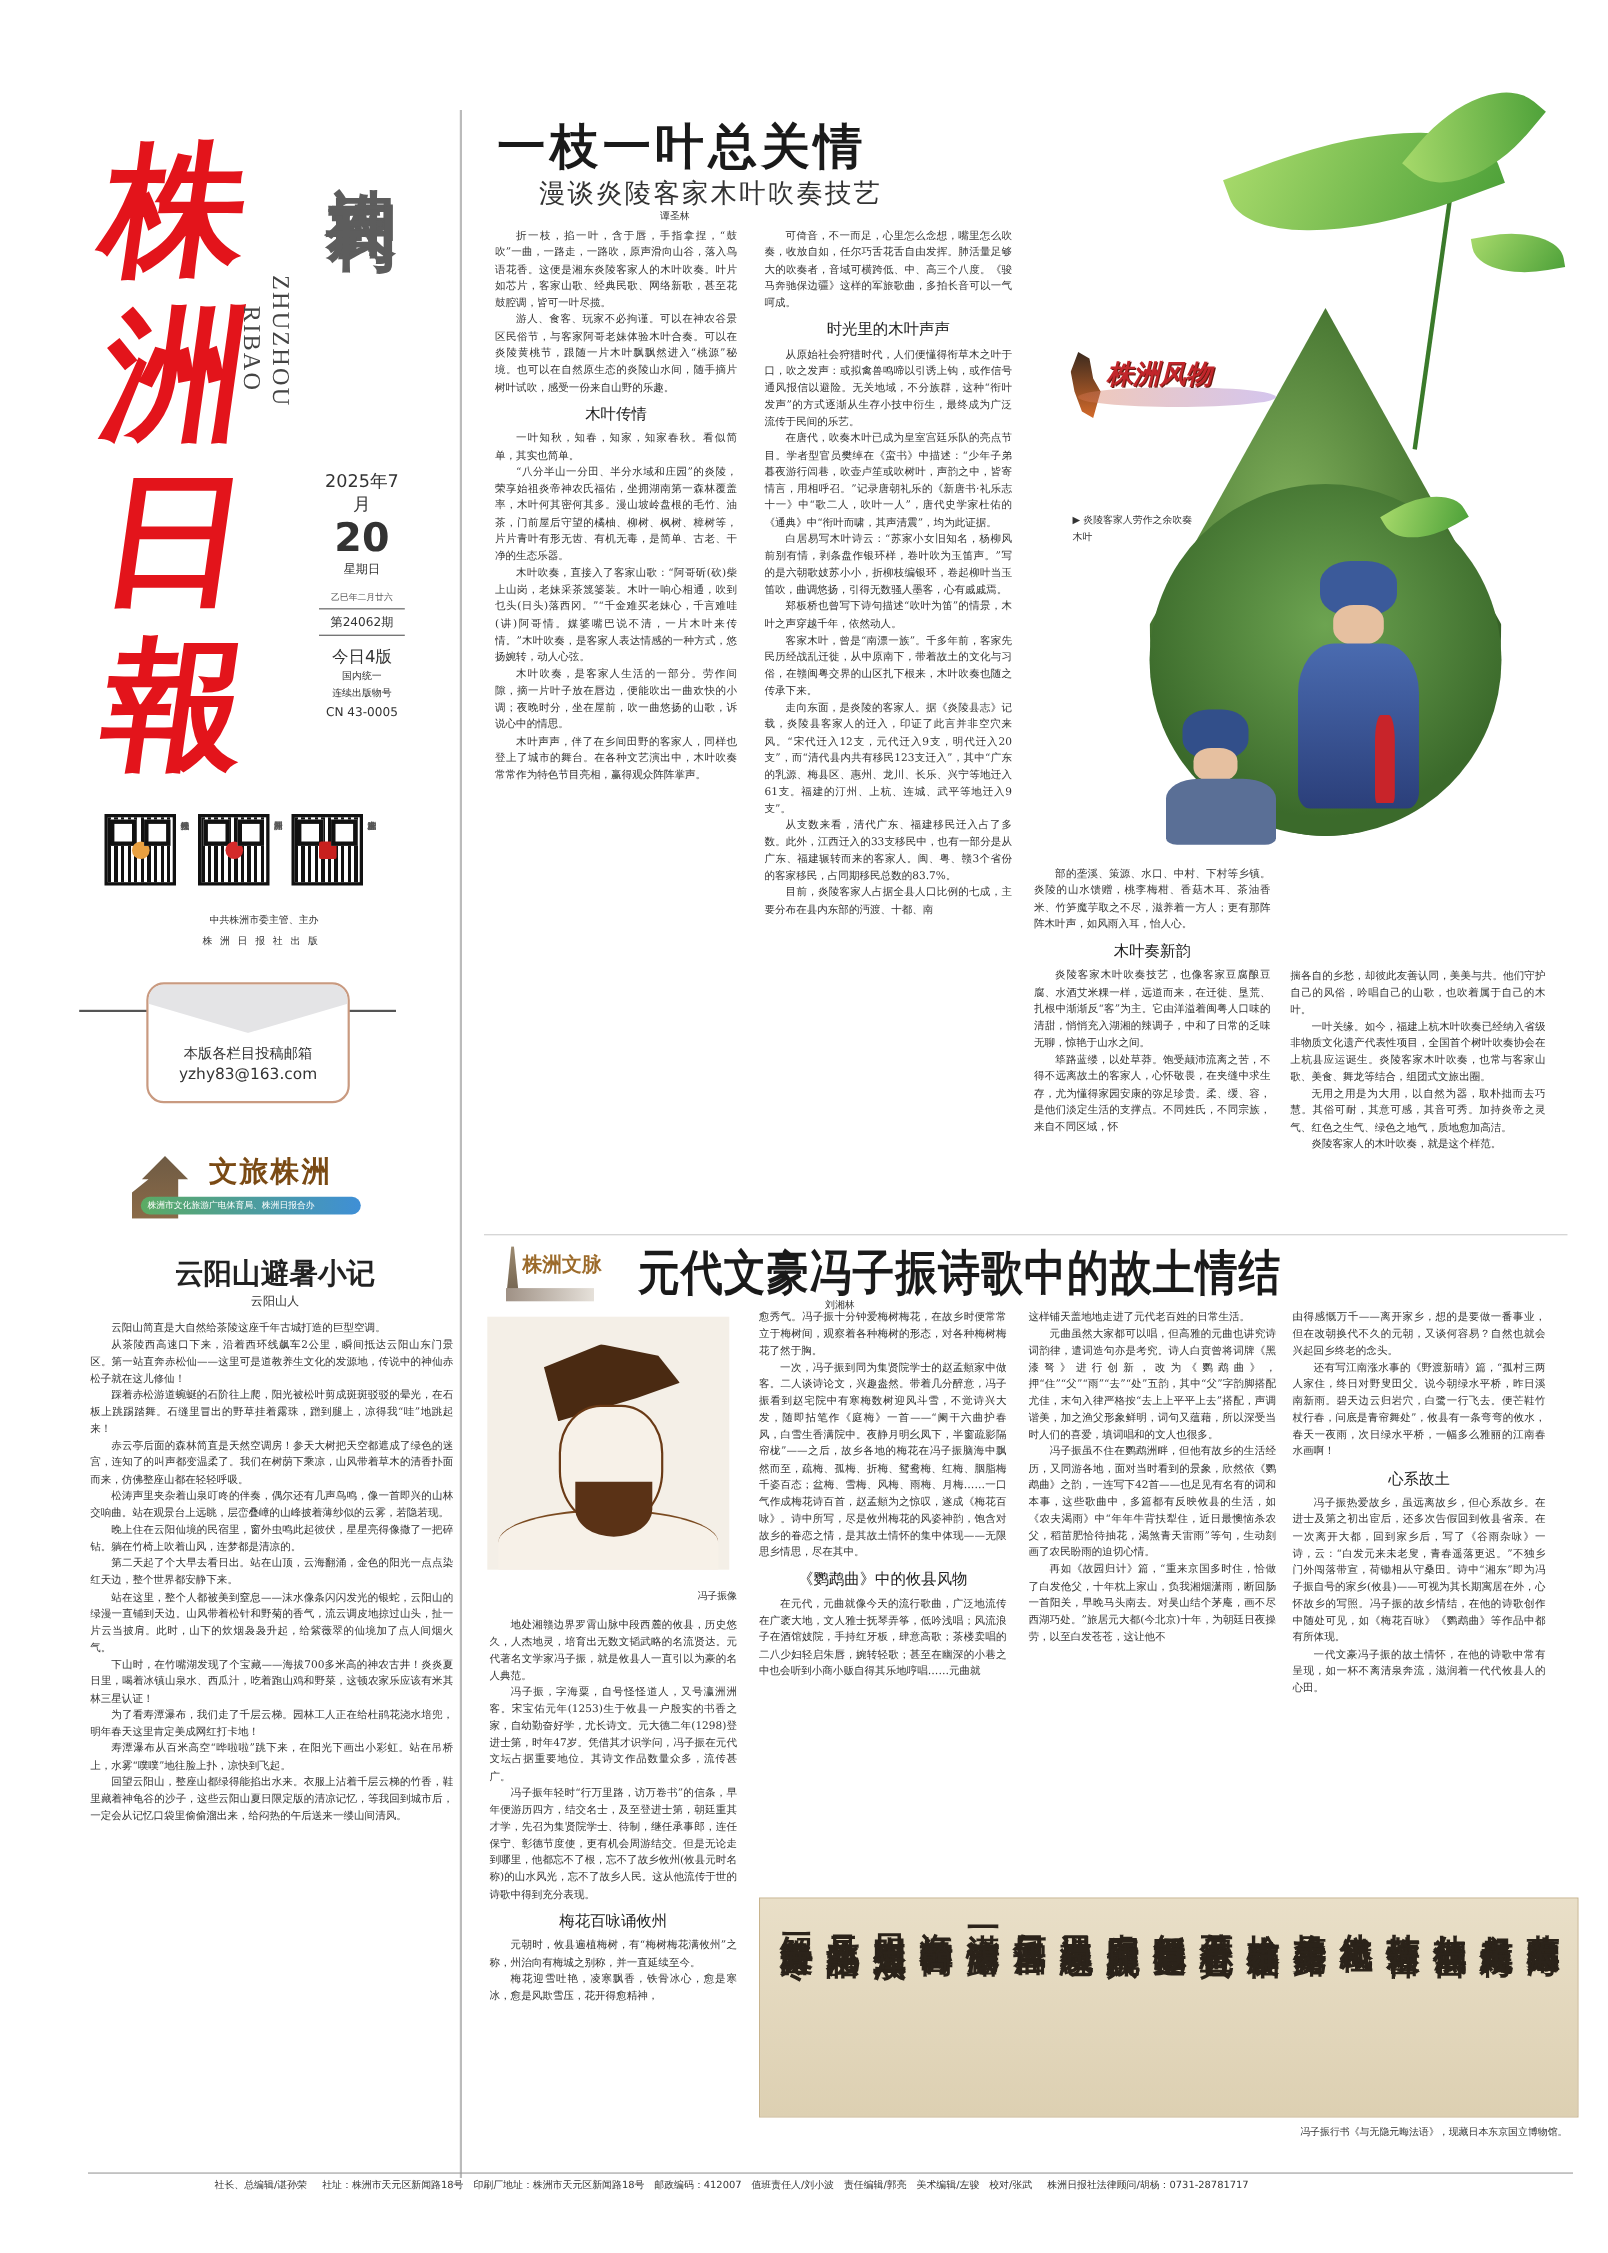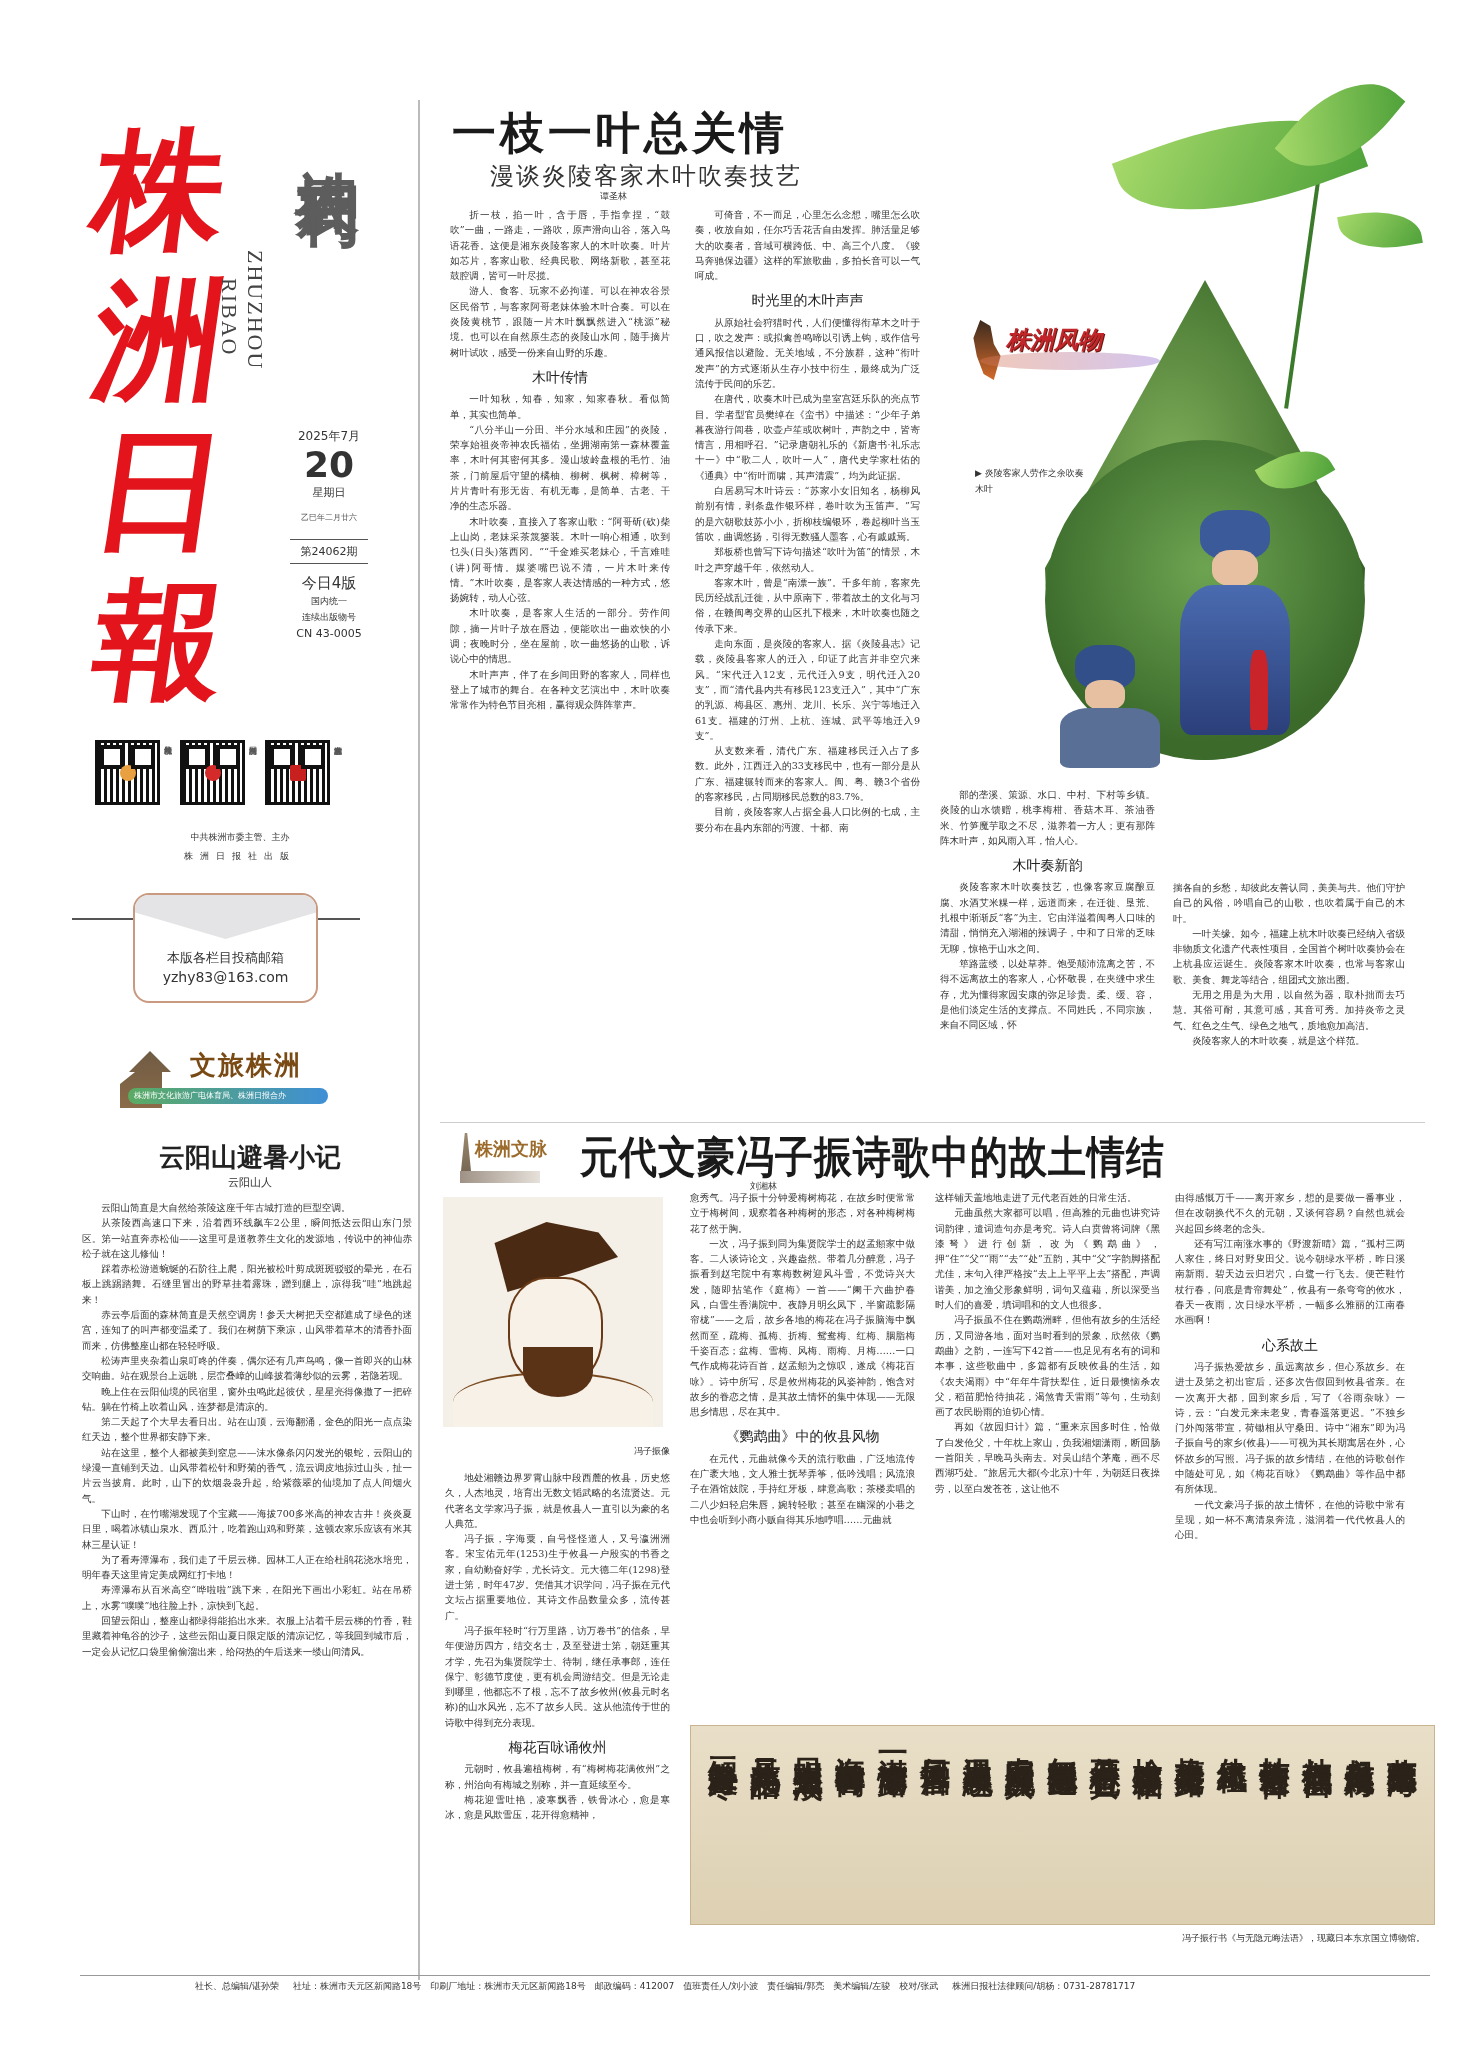--- a/index.html
+++ b/index.html
@@ -7,24 +7,24 @@
   body { position: relative; font-family: "DejaVu Serif", "Liberation Serif", serif; color: #222; }
   .abs { position: absolute; }
 
   
   .logo-col { left: 80px; top: 115px; width: 160px; height: 640px; display: flex; flex-direction: column; align-items: center; }
   .logo-char { font-family: "DejaVu Serif", serif; font-weight: bold; color: #e3141b; font-size: 130px; line-height: 150px; transform: skewX(-8deg); }
   .pinyin { left: 238px; top: 250px; width: 30px; height: 300px; writing-mode: vertical-rl; font-family: "Liberation Serif", serif; font-size: 22px; color: #444; letter-spacing: 2px; }
   .pinyin span { display: block; }
   .supplement { left: 288px; top: 118px; width: 80px; writing-mode: vertical-rl; font-family: "DejaVu Sans", sans-serif; font-weight: bold; color: #5d5d5d; font-size: 64px; line-height: 80px; letter-spacing: 6px; }
   .datebox { left: 290px; top: 428px; width: 78px; text-align: center; font-family: "DejaVu Sans", sans-serif; color: #333; }
-  .datebox .ym { font-size: 12px; }
+  .datebox .ym { font-size: 16px; }
   .datebox .day { font-size: 36px; font-weight: bold; line-height: 40px; }
   .datebox .wk { font-size: 11px; }
-  .datebox .lunar { font-size: 8px; margin-top: 12px; padding-bottom: 16px; border-bottom: 1px solid #555; color: #555; }
+  .datebox .lunar { font-size: 8px; margin-top: 12px; padding-bottom: 5px; border-bottom: 1px solid #555; color: #555; }
   .datebox .issue { font-size: 11px; padding: 4px 0; border-bottom: 1px solid #555; }
   .datebox .pages { font-size: 15px; margin-top: 10px; }
   .datebox .small { font-size: 9px; line-height: 16px; }
   .datebox .cn { font-size: 11px; margin-top: 2px; }
 
   .qr-row { left: 95px; top: 740px; width: 280px; display: flex; gap: 8px; }
   .qr { display: flex; align-items: flex-start; gap: 2px; }
   .qr-box { width: 65px; height: 65px; background:
       repeating-linear-gradient(90deg, #111 0 3px, #fff 3px 6px),
       #fff; position: relative; border: 3px solid #111; }

